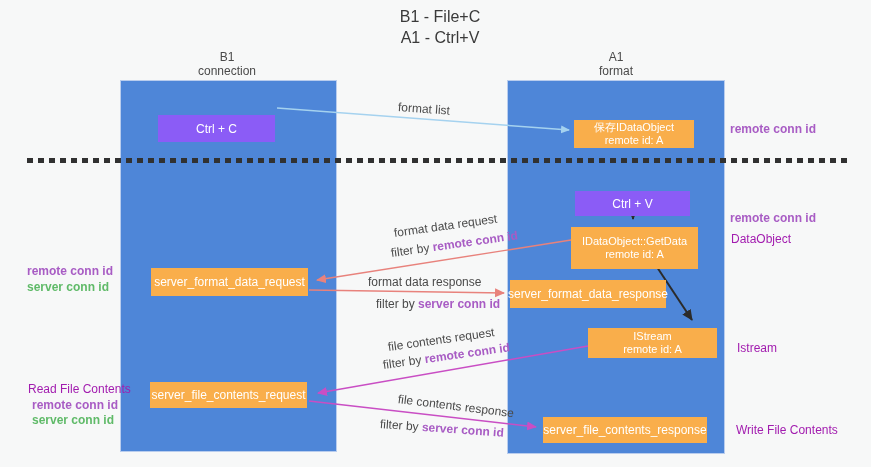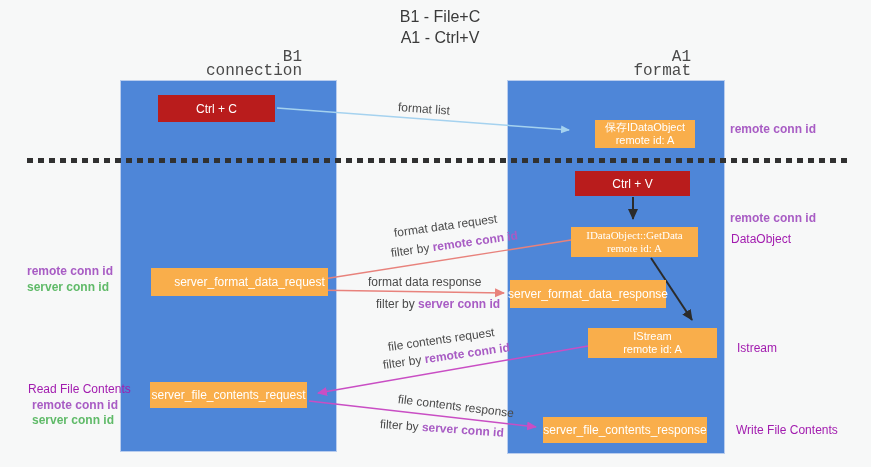--- a/index.html
+++ b/index.html
@@ -14,40 +14,40 @@
     overflow:hidden;
   }
   .abs{position:absolute;}
   .title{
     left:340px;top:6px;width:200px;
     text-align:center;
     font-size:16px;color:#3a3a3a;line-height:21px;
   }
   .lane-header{
     top:50px;width:150px;
-    text-align:right;
-    font-size:16px;color:#4a4a4a;line-height:14px;font-family:Liberation Mono, monospace;
+    text-align:center;
+    font-size:12px;color:#4a4a4a;line-height:14px;
   }
   .lane{
     background:#4e86d8;
     border:1px solid #b9cdee;
   }
   .dashline{
     left:27px;top:158px;width:820px;height:5px;
     background:repeating-linear-gradient(90deg,#313131 0 6px,transparent 6px 11px);
   }
   svg.overlay{left:0;top:0;pointer-events:none;}
   .node{
     color:#ffffff;
     display:flex;flex-direction:column;
     align-items:center;justify-content:center;
     text-align:center;
     font-size:12px;
   }
-  .node.green{background:#b91c1c;}
+  .node.green{background:#8b5cf6;margin-top:20px;}
   .node.orange{background:#f9ae4b;}
   .node .l{line-height:14px;}
   .node.small{font-size:11px;}
   .node.small .l{line-height:13px;}
   .arrow-label{
     font-size:12px;color:#4a4a4a;white-space:nowrap;
     transform-origin:left center;
   }
   .rot-neg{transform:rotate(-8deg);}
   .rot-pos{transform:rotate(7deg);}
@@ -102,35 +102,35 @@
     <line x1="588" y1="346" x2="318" y2="393" stroke-width="1.4" marker-end="url(#m-mag)" stroke="#c94ec4"></line>
     <line x1="309" y1="401" x2="536" y2="427" stroke-width="1.4" marker-end="url(#m-mag)" stroke="#c94ec4"></line>
   </svg>
 
   <div class="abs dashline"></div>
 
   <div class="abs node green" style="left:158px;top:95px;width:117px;height:27px;">
     <div class="l">Ctrl + C</div>
   </div>
 
-  <div class="abs node orange small" style="left:595px;top:120px;width:100px;height:28px;">
+  <div class="abs node orange small" style="left:574px;top:120px;width:120px;height:28px;">
     <div class="l">保存IDataObject</div>
     <div class="l">remote id: A</div>
   </div>
 
   <div class="abs node green" style="left:575px;top:171px;width:115px;height:25px;">
     <div class="l">Ctrl + V</div>
   </div>
 
-  <div class="abs node orange small" style="left:571px;top:227px;width:127px;height:30px;font-family:Liberation Serif, serif;">
+  <div class="abs node orange small" style="left:571px;top:227px;width:127px;height:42px;">
     <div class="l">IDataObject::GetData</div>
     <div class="l">remote id: A</div>
   </div>
 
-  <div class="abs node orange" style="left:151px;top:268px;width:157px;height:28px;padding-left:20px;">
+  <div class="abs node orange" style="left:151px;top:268px;width:157px;height:28px;">
     <div class="l">server_format_data_request</div>
   </div>
 
   <div class="abs node orange" style="left:510px;top:280px;width:156px;height:28px;">
     <div class="l">server_format_data_response</div>
   </div>
 
   <div class="abs node orange small" style="left:588px;top:328px;width:129px;height:30px;">
     <div class="l">IStream</div>
     <div class="l">remote id: A</div>

